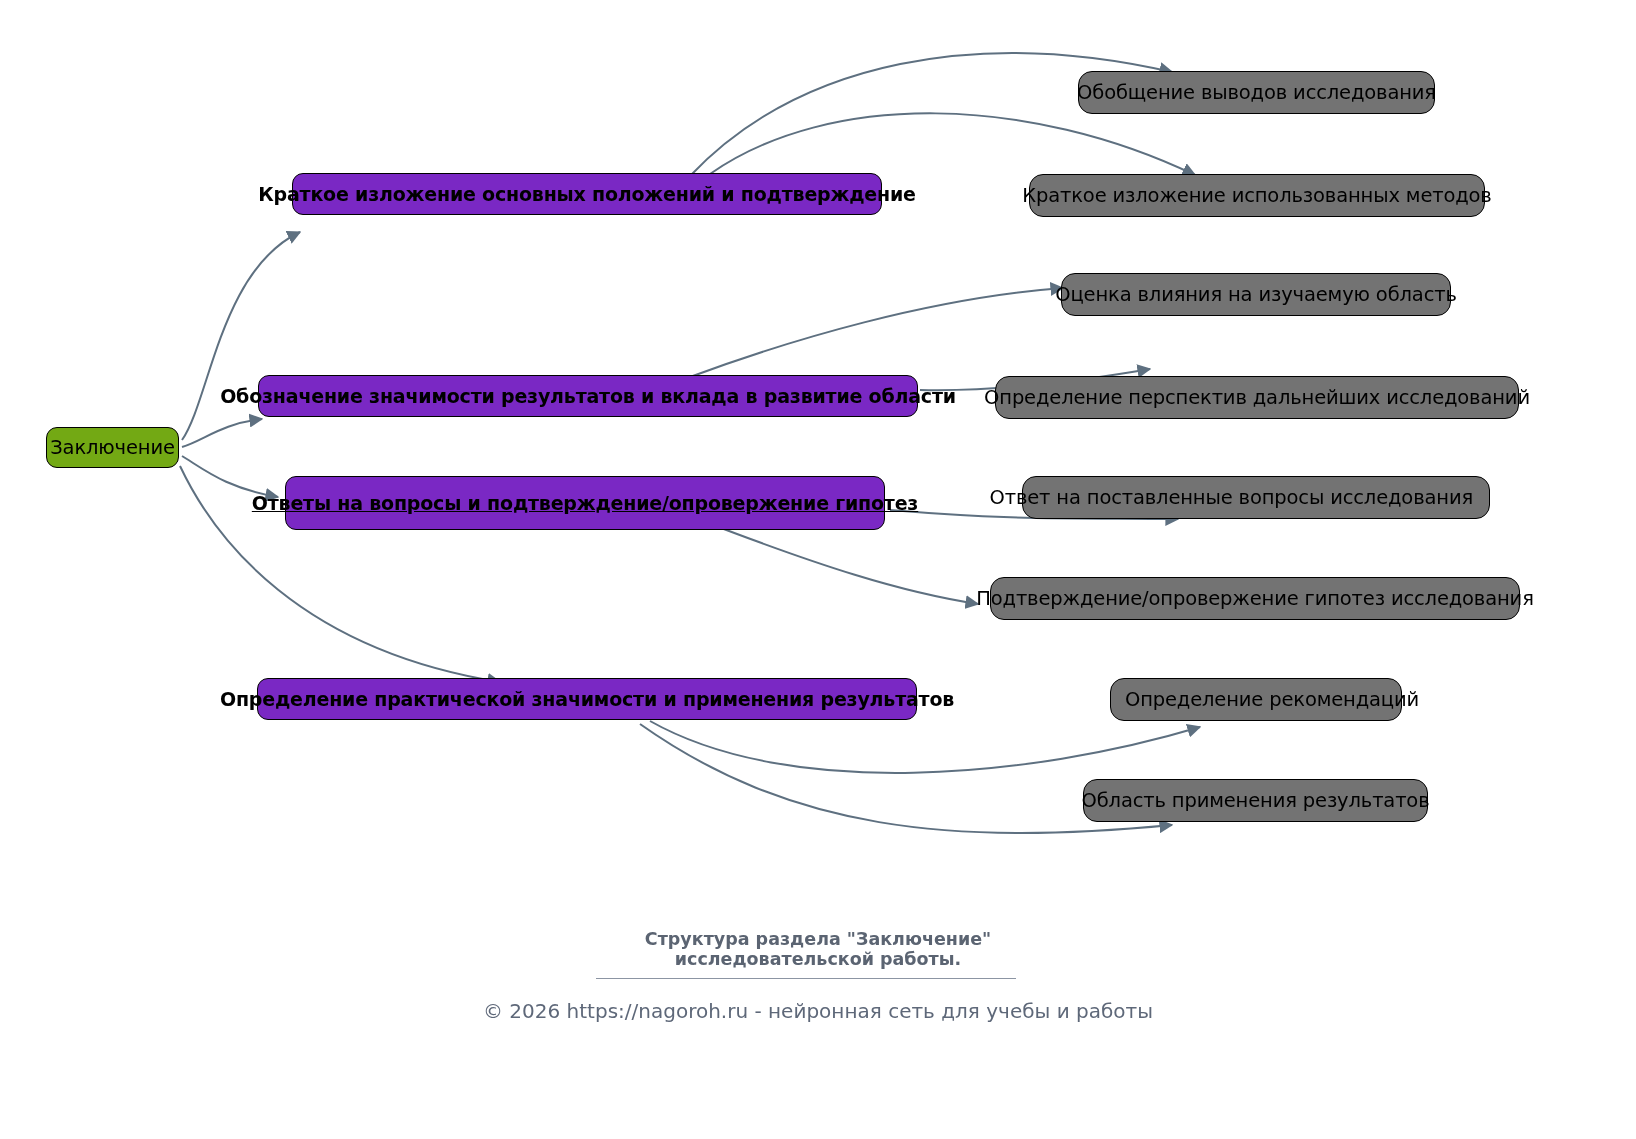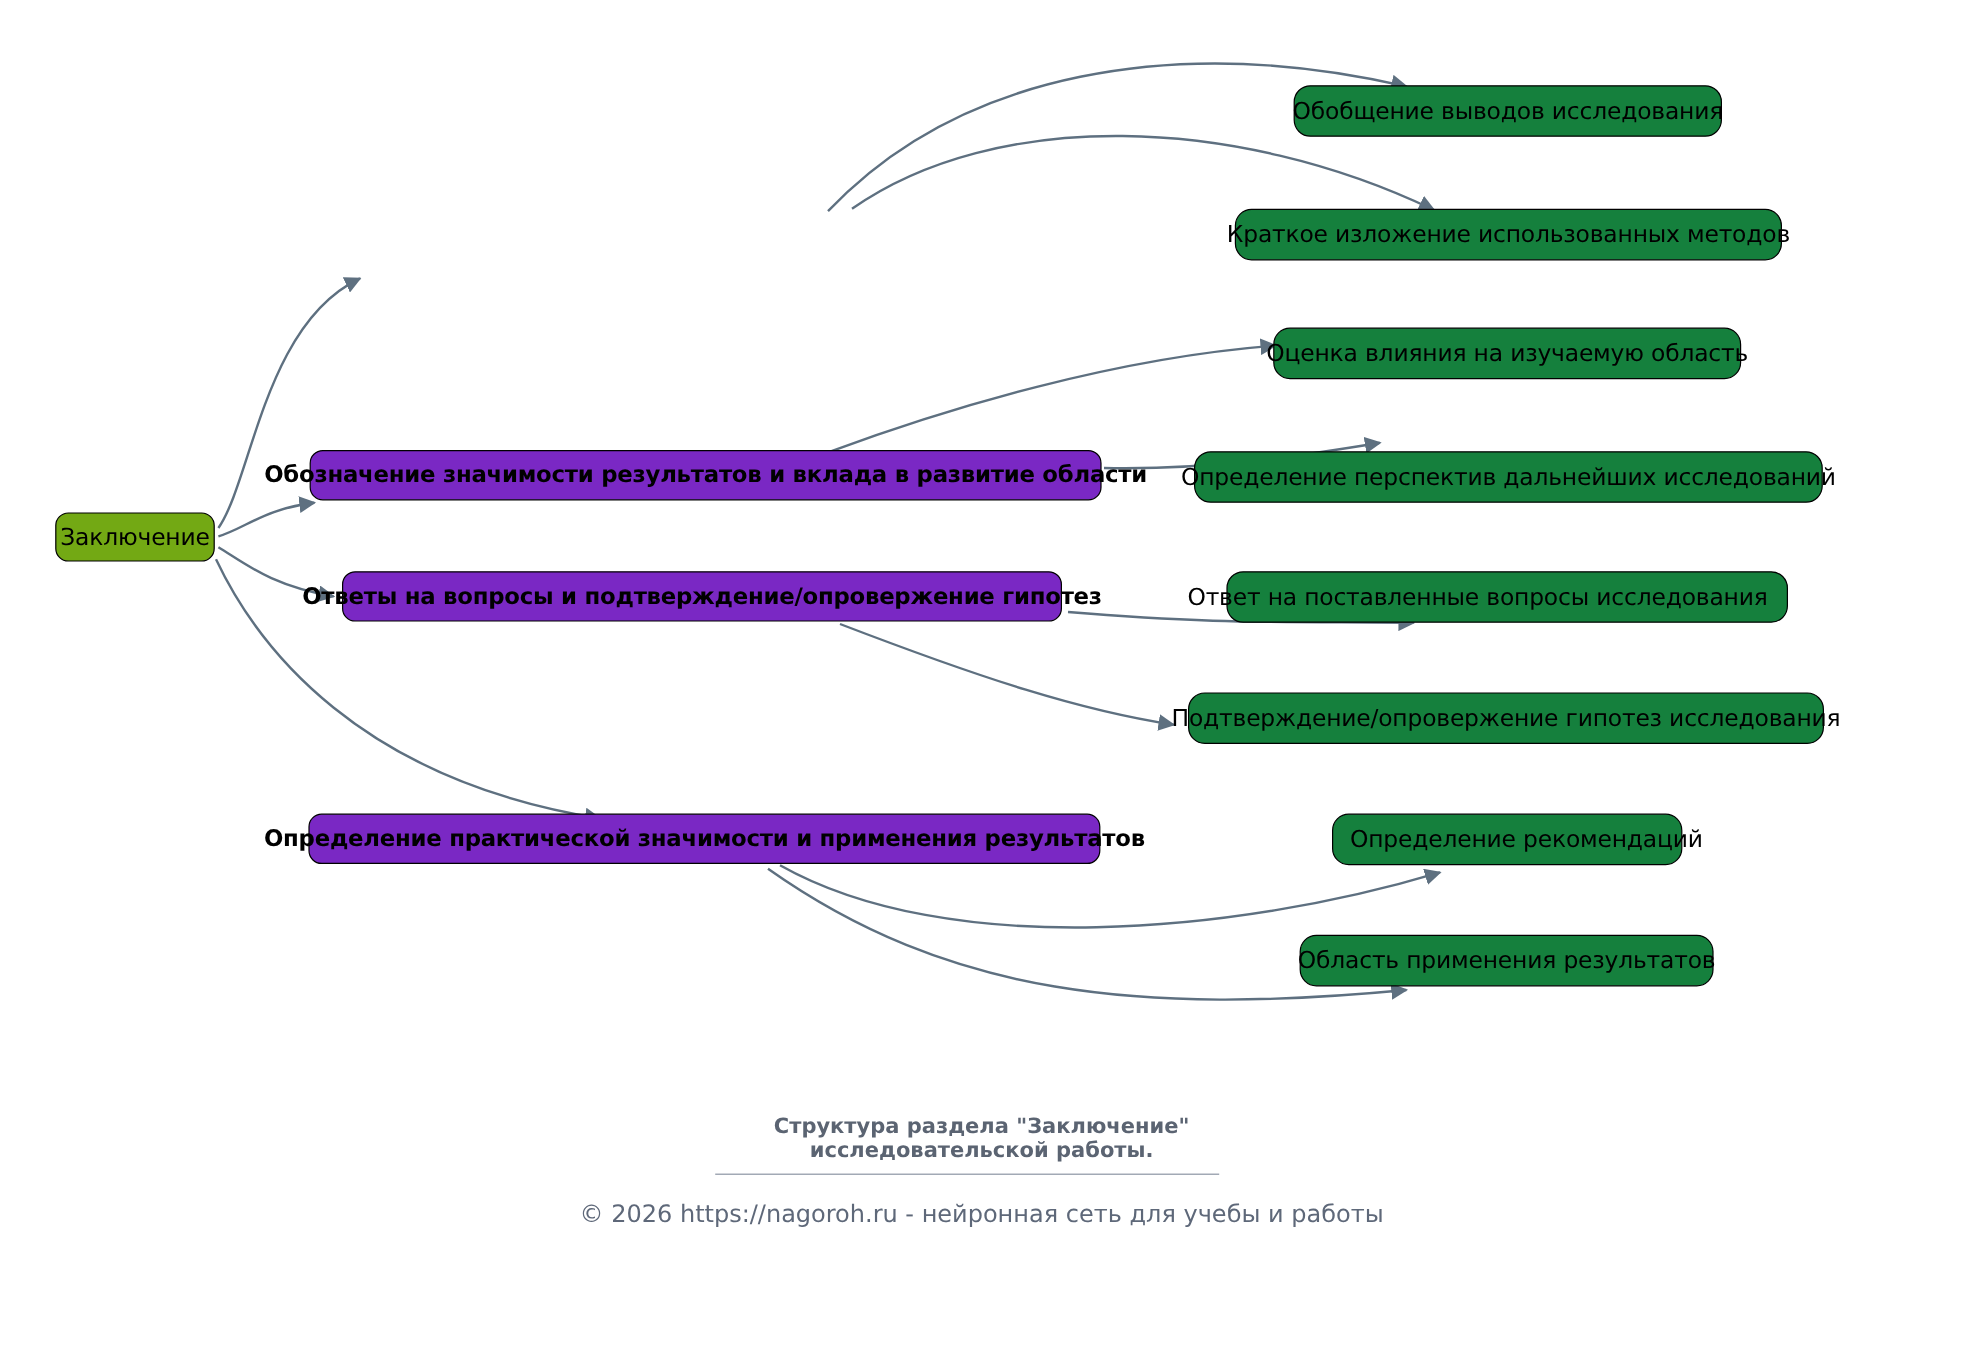--- a/index.html
+++ b/index.html
@@ -47,21 +47,21 @@
     font-size: 19.5px;
   }
   .node.branch {
     background: #7A28C4;
     border-radius: 11px;
     font-weight: 600;
     letter-spacing: -0.2px;
     font-size: 19px;
   }
   .node.leaf {
-    background: #15803d;
+    background: #737373;
     border-width: 1.5px;
     border-radius: 14px;
     font-weight: 400;
   }
   .caption {
     position: absolute;
     left: 0;
     width: 1636px;
     text-align: center;
     color: #5B6472;
@@ -115,26 +115,29 @@
 
       <path d="M 650 721 C 790 800 1030 778 1200 727"></path>
       <path d="M 640 724 C 790 830 950 846 1172 825"></path>
     </g>
   </svg>
 
   <div class="node root" style="left:46px; top:427px; width:133px; height:41px;justify-content:center;">
     <span>Заключение</span>
   </div>
 
+  <div class="node branch" style="left:292px; top:173px; width:590px; height:42px;">
+    <span>Краткое изложение основных положений и подтверждение</span>
+  </div>
 
   <div class="node branch" style="left:258px; top:375px; width:660px; height:42px;">
     <span>Обозначение значимости результатов и вклада в развитие области</span>
   </div>
 
-  <div class="node branch" style="left:285px; top:476px; width:600px; height:42px;">
+  <div class="node branch" style="left:285px; top:476px; width:600px; height:54px;text-decoration:underline;">
     <span>Ответы на вопросы и подтверждение/опровержение гипотез</span>
   </div>
 
   <div class="node branch" style="left:257px; top:678px; width:660px; height:42px;">
     <span>Определение практической значимости и применения результатов</span>
   </div>
 
   <div class="node leaf" style="left:1078px; top:71px; width:357px; height:43px;">
     <span>Обобщение выводов исследования</span>
   </div>

